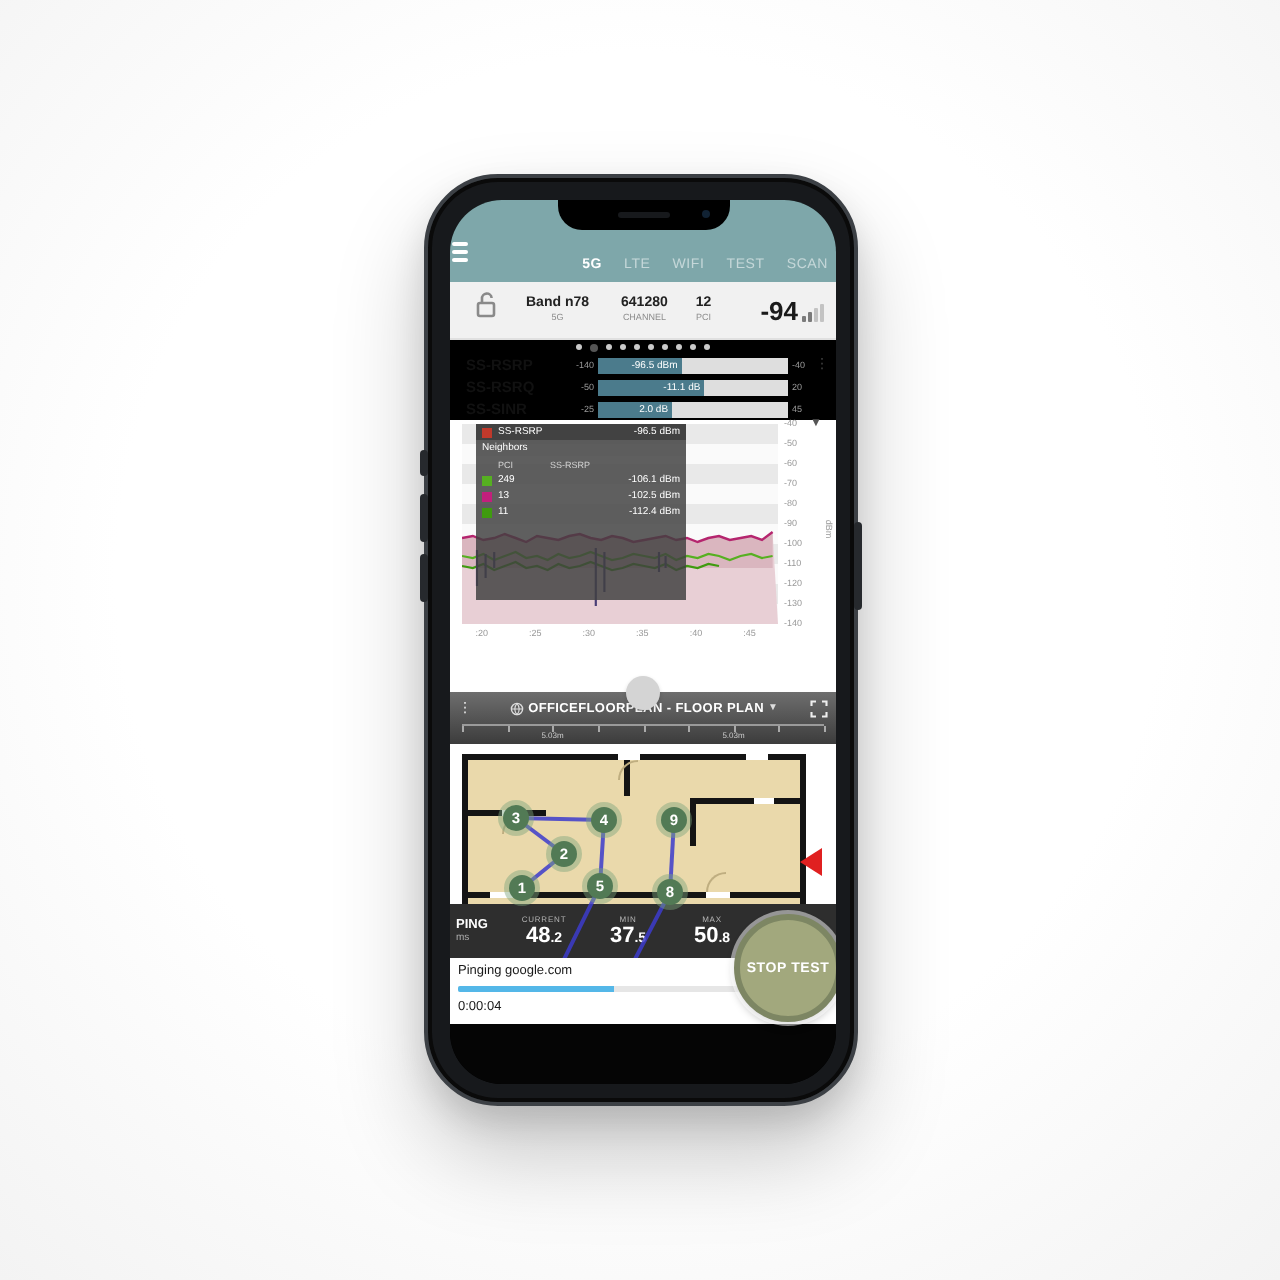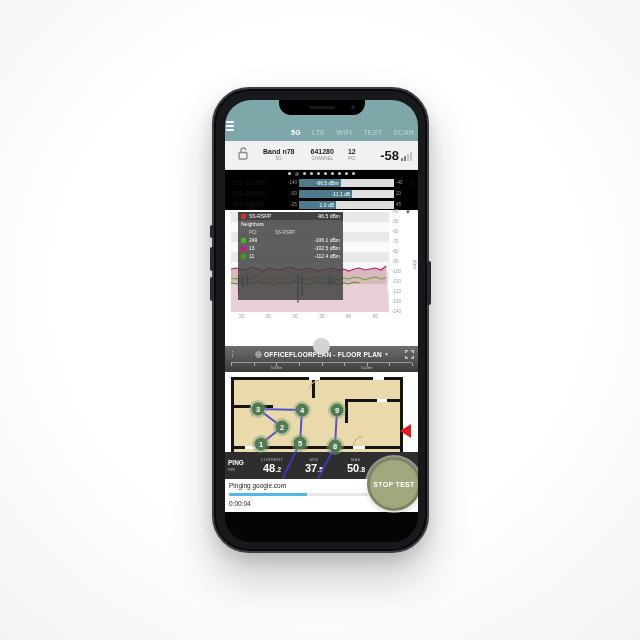--- a/index.html
+++ b/index.html
@@ -170,21 +170,21 @@
       </div>
       <div class="cellcol col-chan">
         <span class="v">641280</span>
         <span class="s">CHANNEL</span>
       </div>
       <div class="cellcol col-pci">
         <span class="v">12</span>
         <span class="s">PCI</span>
       </div>
       <div class="level">
-        <span class="num">-58</span>
+        <span class="num">-94</span>
         <span class="sigbars">
           <i style="height:3px;background:#7b7b7b"></i>
             <i style="height:5px;background:#7b7b7b"></i>
           <i style="height:7px;background:#c3c3c3"></i>
             <i style="height:9px;background:#c3c3c3"></i>
         </span>
       </div>
     </div>
 
     <div class="dotsrow" id="dots">

